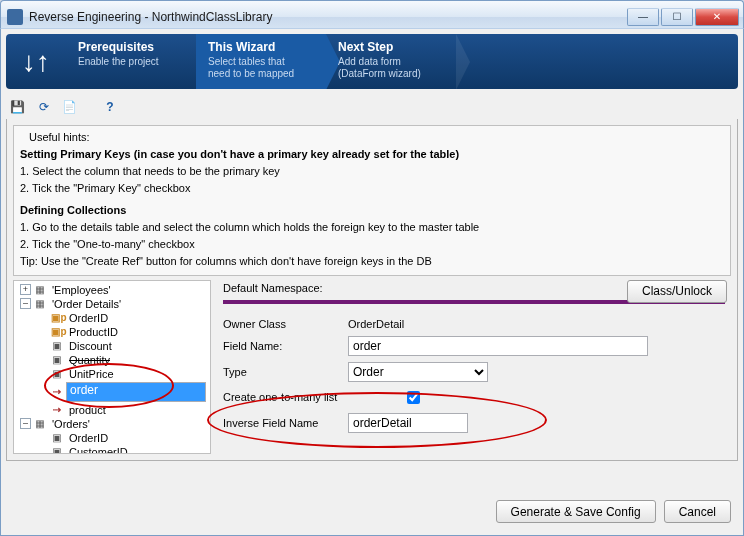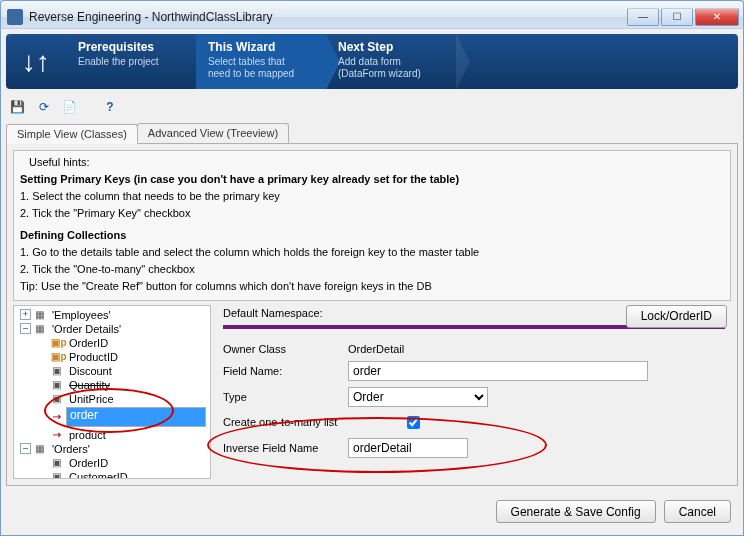--- a/index.html
+++ b/index.html
@@ -167,24 +167,20 @@
   </div>
 
   <div class="toolbar">
     <div class="toolbtn" style="color:#1a5ba5">💾</div>
     <div class="toolbtn" style="color:#1a5ba5">⟳</div>
     <div class="toolbtn" style="color:#1a5ba5">📄</div>
     <div style="width:8px"></div>
     <div class="toolbtn" style="color:#1a5ba5;font-weight:bold">?</div>
   </div>
 
-  <div class="tabs">
-    <div class="tab">Simple View (Classes)</div>
-    <div class="tab active">Advanced View (Treeview)</div>
-  </div>
 
   <div class="tabcontent">
 
     <div class="hints">
       <p class="t">Useful hints:</p>
       <p><b>Setting Primary Keys (in case you don't have a primary key already set for the table)</b></p>
       <p>1. Select the column that needs to be the primary key</p>
       <p>2. Tick the "Primary Key" checkbox</p>
       <p style="height:4px"></p>
       <p><b>Defining Collections</b></p>
@@ -257,21 +253,21 @@
             <span class="nlabel">CustomerID</span>
           </div>
 
         <div class="ann" style="left:30px; top:82px; width:130px; height:45px;"></div>
       </div>
 
       <div class="form">
         <div class="row">
           <label>Default Namespace:</label>
         </div>
-        <button class="btn lockbtn">Lock/OrderID</button>
+        <button class="btn lockbtn">Class/Unlock</button>
 
         <div class="section">
           <div class="row">
             <label>Owner Class</label>
             <span class="val">OrderDetail</span>
           </div>
           <div class="row">
             <label>Field Name:</label>
             <input class="txt" style="width: 300px;" value="order">
           </div>

